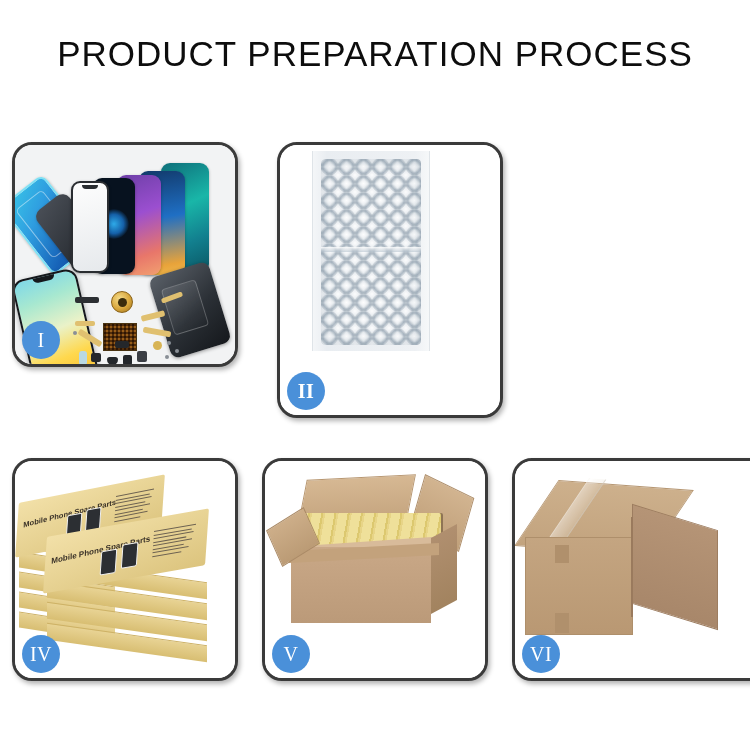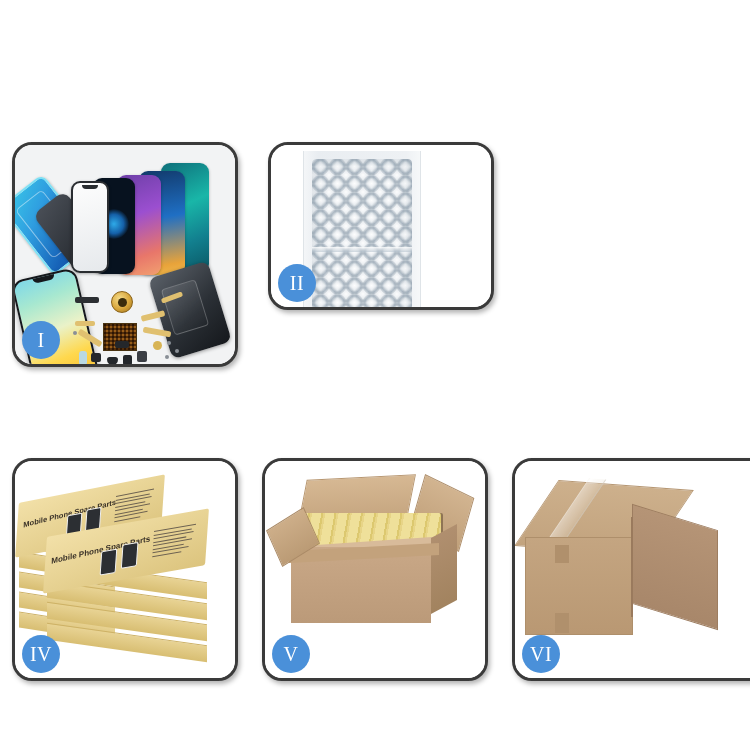--- a/index.html
+++ b/index.html
@@ -358,20 +358,21 @@
   }
   .p6-edge {
     position:absolute; left:116px; top:56px; width:2px; height:100px;
     background:#9a7a5d;
   }
 </style>
 </head>
 <body>
 
 <div id="header">
+  <div id="page-title">PRODUCT PREPARATION PROCESS</div>
 </div>
 
 <div id="grid">
 
   <div class="panel" style="left:12px; top:142px; width:226px; height:225px;">
     <div class="panel-inner">
       <div class="p1-bg"></div>
 
       <div class="phone p1-blue"></div>
       <div class="phone p1-dark"></div>
@@ -406,21 +407,21 @@
       <div class="pt t7"></div>
 
       <div class="scr" style="left:152px; top:196px;"></div>
       <div class="scr" style="left:160px; top:204px;"></div>
       <div class="scr" style="left:150px; top:210px;"></div>
       <div class="scr" style="left:58px; top:186px;"></div>
     </div>
     <div class="badge">I</div>
   </div>
 
-  <div class="panel" style="left:268px; top:142px; width:226px; height:168px;">
+  <div class="panel" style="left:277px; top:142px; width:226px; height:276px;font-weight:bold;">
     <div class="panel-inner">
       <div class="p2-bg"></div>
       <div class="p2-bag">
         <div class="p2-bub"></div>
         <div class="p2-seam"></div>
       </div>
     </div>
     <div class="badge">II</div>
   </div>
 

